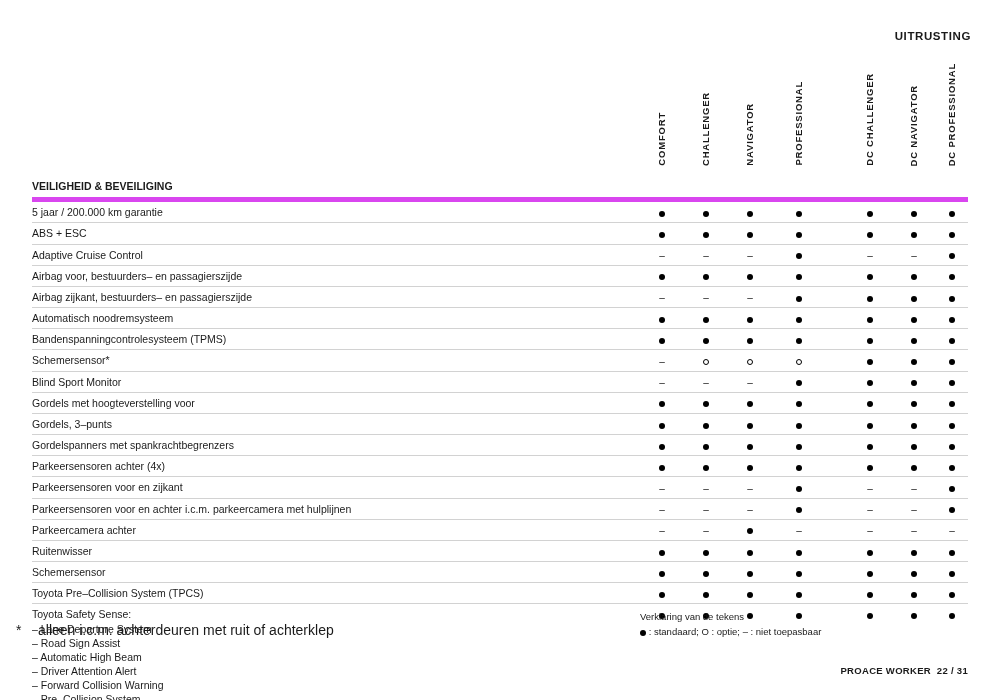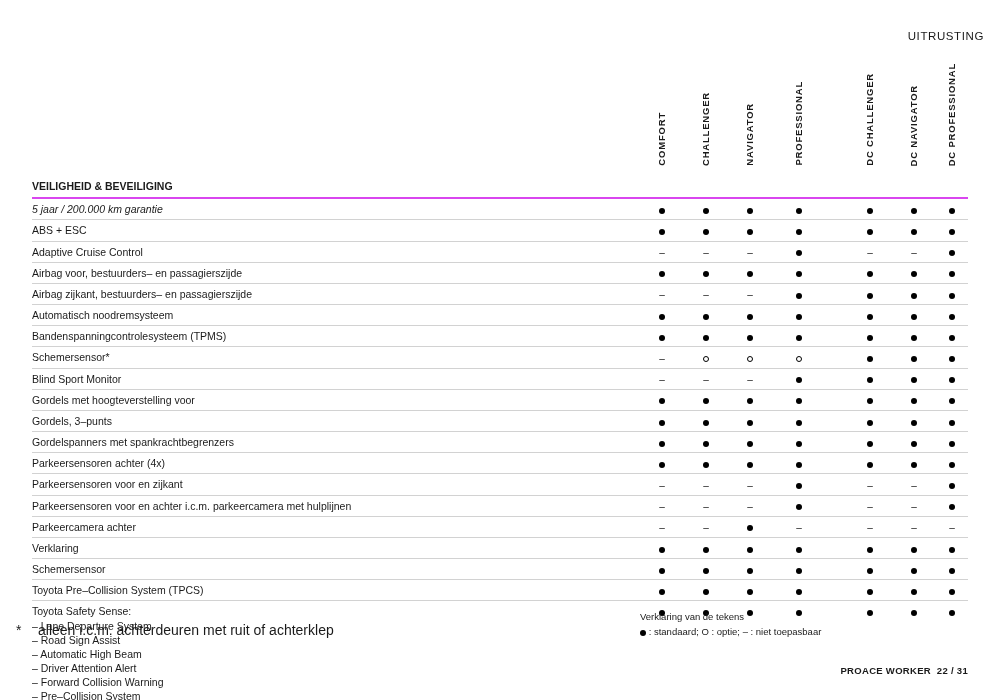--- a/index.html
+++ b/index.html
@@ -18,23 +18,23 @@
     position: relative;
     width: 1000px;
     height: 700px;
     box-sizing: border-box;
   }
 
   
   .top-heading {
     position: absolute;
     top: 30px;
-    right: 16px;
+    right: 29px;
     font-size: 11.5px;
-    font-weight: normal;
+    font-weight: bold;
     letter-spacing: 0.6px;
     padding-left: 44px;
   }
 
   
   .table-wrap {
     position: absolute;
     left: 32px;
     top: 60px;
     width: 936px;
@@ -78,22 +78,21 @@
     line-height: 1.35;
     vertical-align: top;
   }
   tbody tr.section td {
     border-top: none;
     font-weight: bold;
     font-size: 10.5px;
     padding-bottom: 4px;
   }
   tbody tr.first-row td {
-    border-top: 2px solid #d946ef;
-    font-style: italic;
+    border-top: 5px solid #d946ef;
   }
   tbody td.mark {
     text-align: center;
     font-size: 10.5px;
   }
   tbody tr.last-row td {
     border-bottom: 1px solid #d2d2d2;
   }
   .feat-cell { padding-right: 8px; }
   .sublist {
@@ -395,21 +394,21 @@
             <td class="mark"><span class="dash">–</span></td>
             <td class="mark"><span class="dot"></span></td>
             <td class="mark"><span class="dash">–</span></td>
             <td></td>
             <td class="mark"><span class="dash">–</span></td>
             <td class="mark"><span class="dash">–</span></td>
             <td class="mark"><span class="dash">–</span></td>
           </tr>
           <tr>
             <td class="feat-cell">
-              <span class="sublist">Verklaring</span>
+              <span class="sublist">Ruitenwisser</span>
             </td>
             <td class="mark"><span class="dot"></span></td>
             <td class="mark"><span class="dot"></span></td>
             <td class="mark"><span class="dot"></span></td>
             <td class="mark"><span class="dot"></span></td>
             <td></td>
             <td class="mark"><span class="dot"></span></td>
             <td class="mark"><span class="dot"></span></td>
             <td class="mark"><span class="dot"></span></td>
           </tr>

